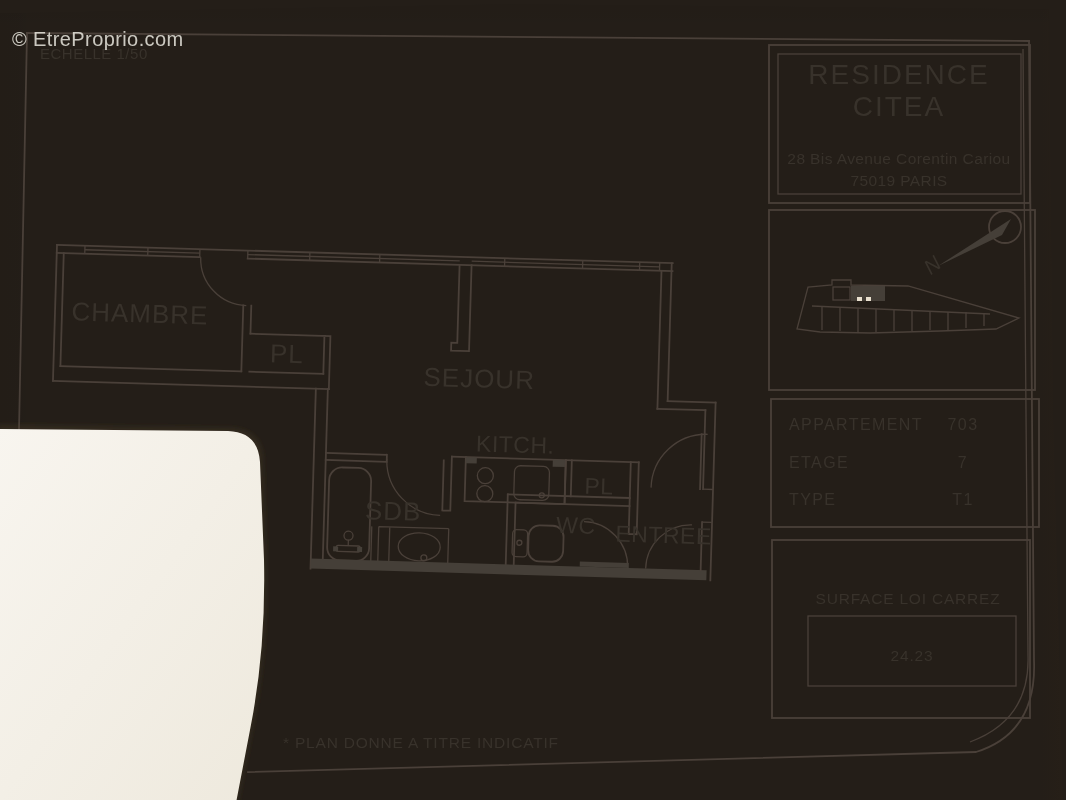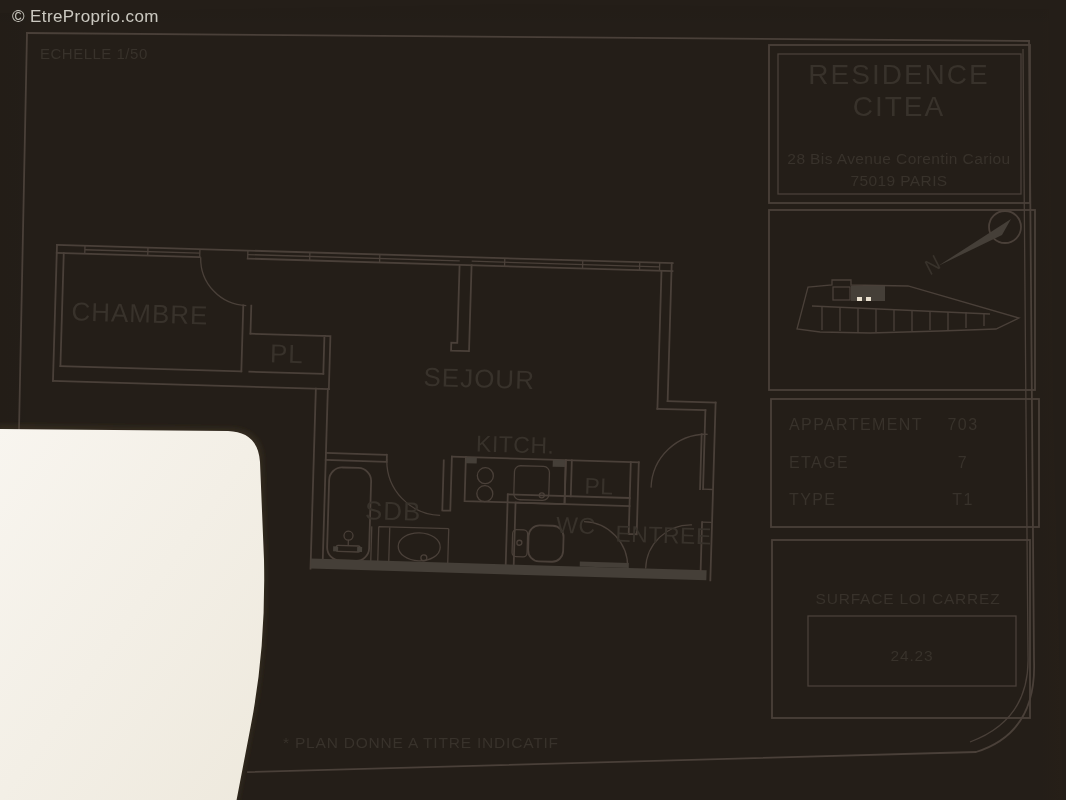--- a/index.html
+++ b/index.html
@@ -21,21 +21,21 @@
   .ink{stroke:#4a4039;fill:none;stroke-width:1.8;stroke-linecap:square;}
   .thin{stroke:#4a4039;fill:none;stroke-width:1.3;}
   .fill{fill:#453f38;stroke:none;}
   text{fill:#38322b;}
   .room{font-size:26px;letter-spacing:1px;}
   .room-s{font-size:23px;letter-spacing:.5px;}
   .big{font-size:28px;letter-spacing:2px;}
   .addr{font-size:15.5px;letter-spacing:.4px;}
   .tbl{font-size:16px;letter-spacing:1.4px;}
   .small{font-size:15.5px;letter-spacing:.8px;}
-  #watermark{position:absolute;left:12px;top:7px;font-size:17px;
+  #watermark{position:absolute;left:12px;top:28px;font-size:20px;
     color:rgba(250,248,240,.78);letter-spacing:.4px;}
 </style>
 </head>
 <body>
 
 <div id="stage">
   <div id="paper">
       <div class="sheen"></div>
     </div>
 

